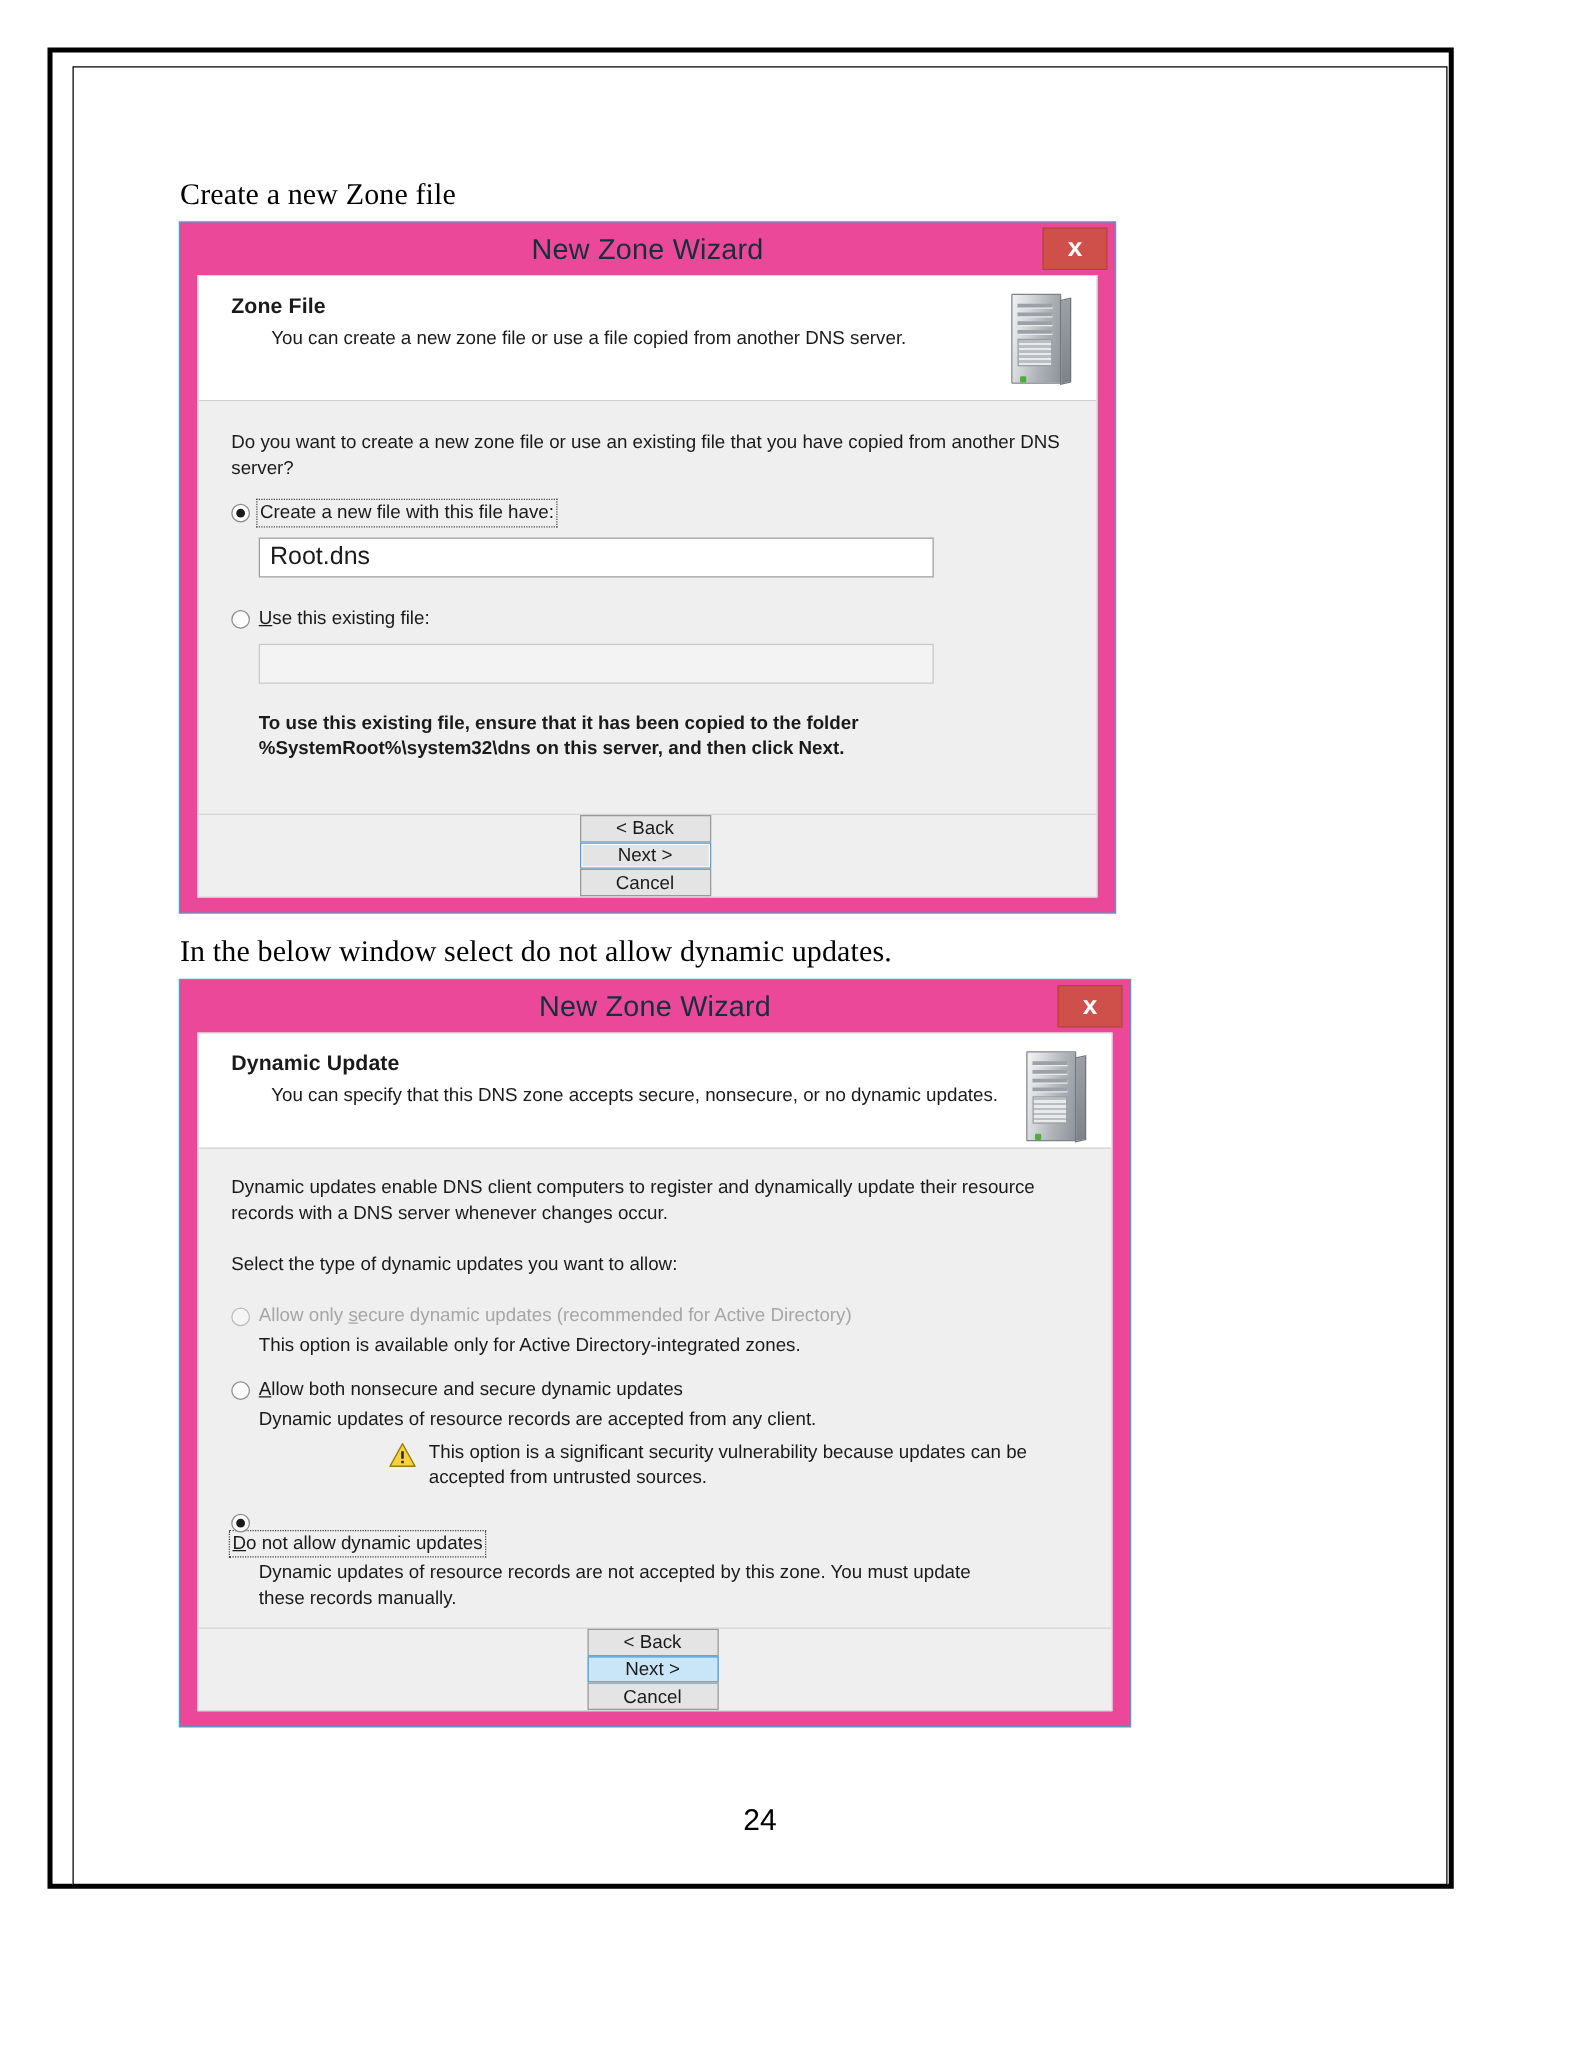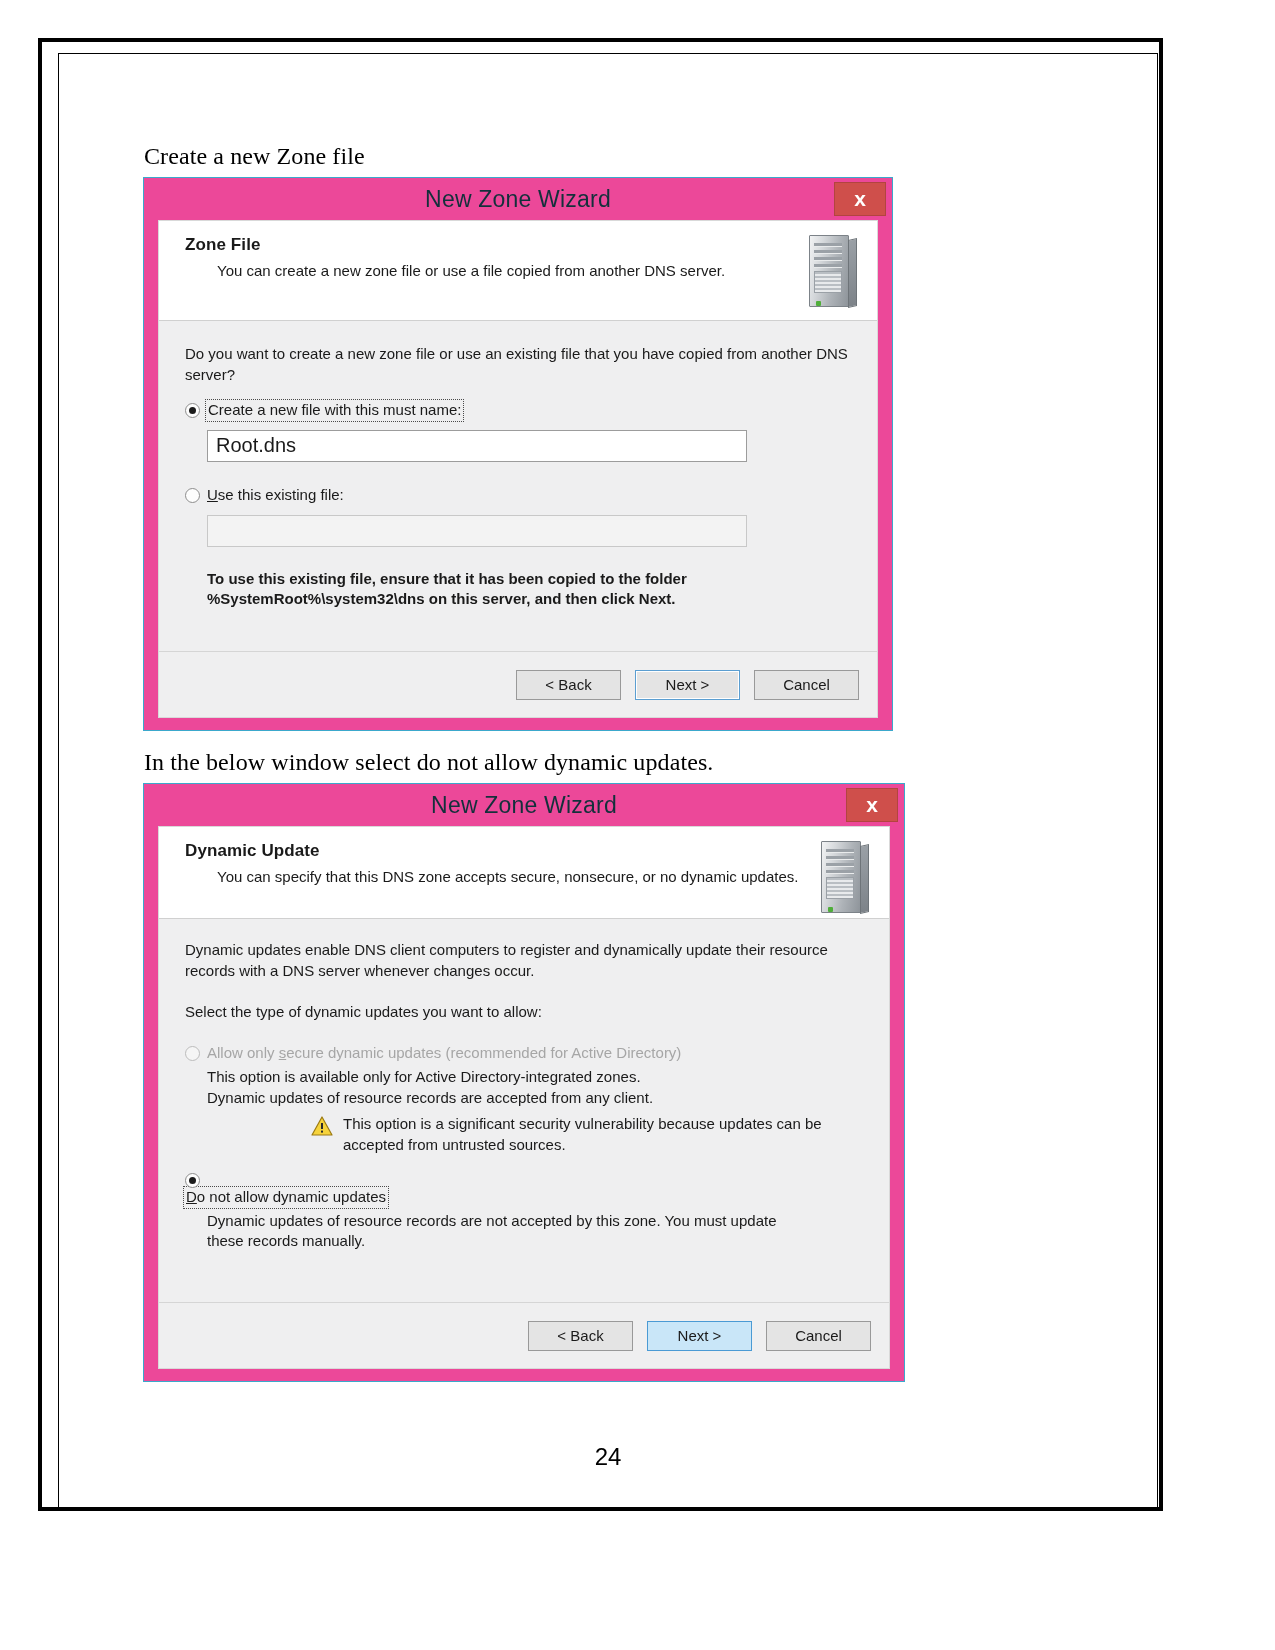--- a/index.html
+++ b/index.html
@@ -287,20 +287,21 @@
   
   .wiz-footer {
     border-top: 1px solid #d5d5d5;
     height: 66px;
     display: flex;
     align-items: center;
     justify-content: flex-end;
     padding-right: 18px;
     box-sizing: border-box;
     background: #efeff0;
+    flex-direction: column;
   }
   .btn {
     width: 105px;
     height: 30px;
     font-family: "Liberation Sans", sans-serif;
     font-size: 15px;
     color: #1a1a1a;
     background: #e4e4e4;
     border: 1px solid #999999;
     box-sizing: border-box;
@@ -373,21 +374,21 @@
           <div class="led"></div>
         </div>
       </div>
 
       <div class="wiz-body">
 
         <p>Do you want to create a new zone file or use an existing file that you have copied from another DNS server?</p>
 
         <div class="radio-row" style="margin-top:4px;">
           <span class="radio checked"></span>
-          <span class="radio-label focus-dotted">Create a new file with this must name:</span>
+          <span class="radio-label focus-dotted">Create a new file with this file have:</span>
         </div>
 
         <div style="margin:10px 0 0 22px;width:540px;">
           <div class="txt-input">Root.dns</div>
         </div>
 
         <div class="radio-row" style="margin-top:24px;">
           <span class="radio"></span>
           <span class="radio-label"><span class="u">U</span>se this existing file:</span>
         </div>
@@ -441,20 +442,24 @@
         <p style="margin-bottom:20px;">Dynamic updates enable DNS client computers to register and dynamically update their resource records with a DNS server whenever changes occur.</p>
 
         <p style="margin-bottom:22px;">Select the type of dynamic updates you want to allow:</p>
 
         <div class="radio-row">
           <span class="radio disabled"></span>
           <span class="radio-label disabled">Allow only <span class="u">s</span>ecure dynamic updates (recommended for Active Directory)</span>
         </div>
         <div class="sub-text">This option is available only for Active Directory-integrated zones.</div>
 
+        <div class="radio-row" style="margin-top:16px;">
+          <span class="radio"></span>
+          <span class="radio-label"><span class="u">A</span>llow both nonsecure and secure dynamic updates</span>
+        </div>
         <div class="sub-text">Dynamic updates of resource records are accepted from any client.</div>
 
         <div class="warn-row">
           <span class="warn-icon">
             <svg width="22" height="20" viewBox="0 0 22 20">
               <polygon points="11,1 21,19 1,19" fill="#f6d33c" stroke="#9c7a12" stroke-width="1.2" stroke-linejoin="round"></polygon>
               <rect x="10" y="7" width="2" height="6" fill="#2b2b2b"></rect>
               <rect x="10" y="14.6" width="2" height="2" fill="#2b2b2b"></rect>
             </svg>
           </span>

